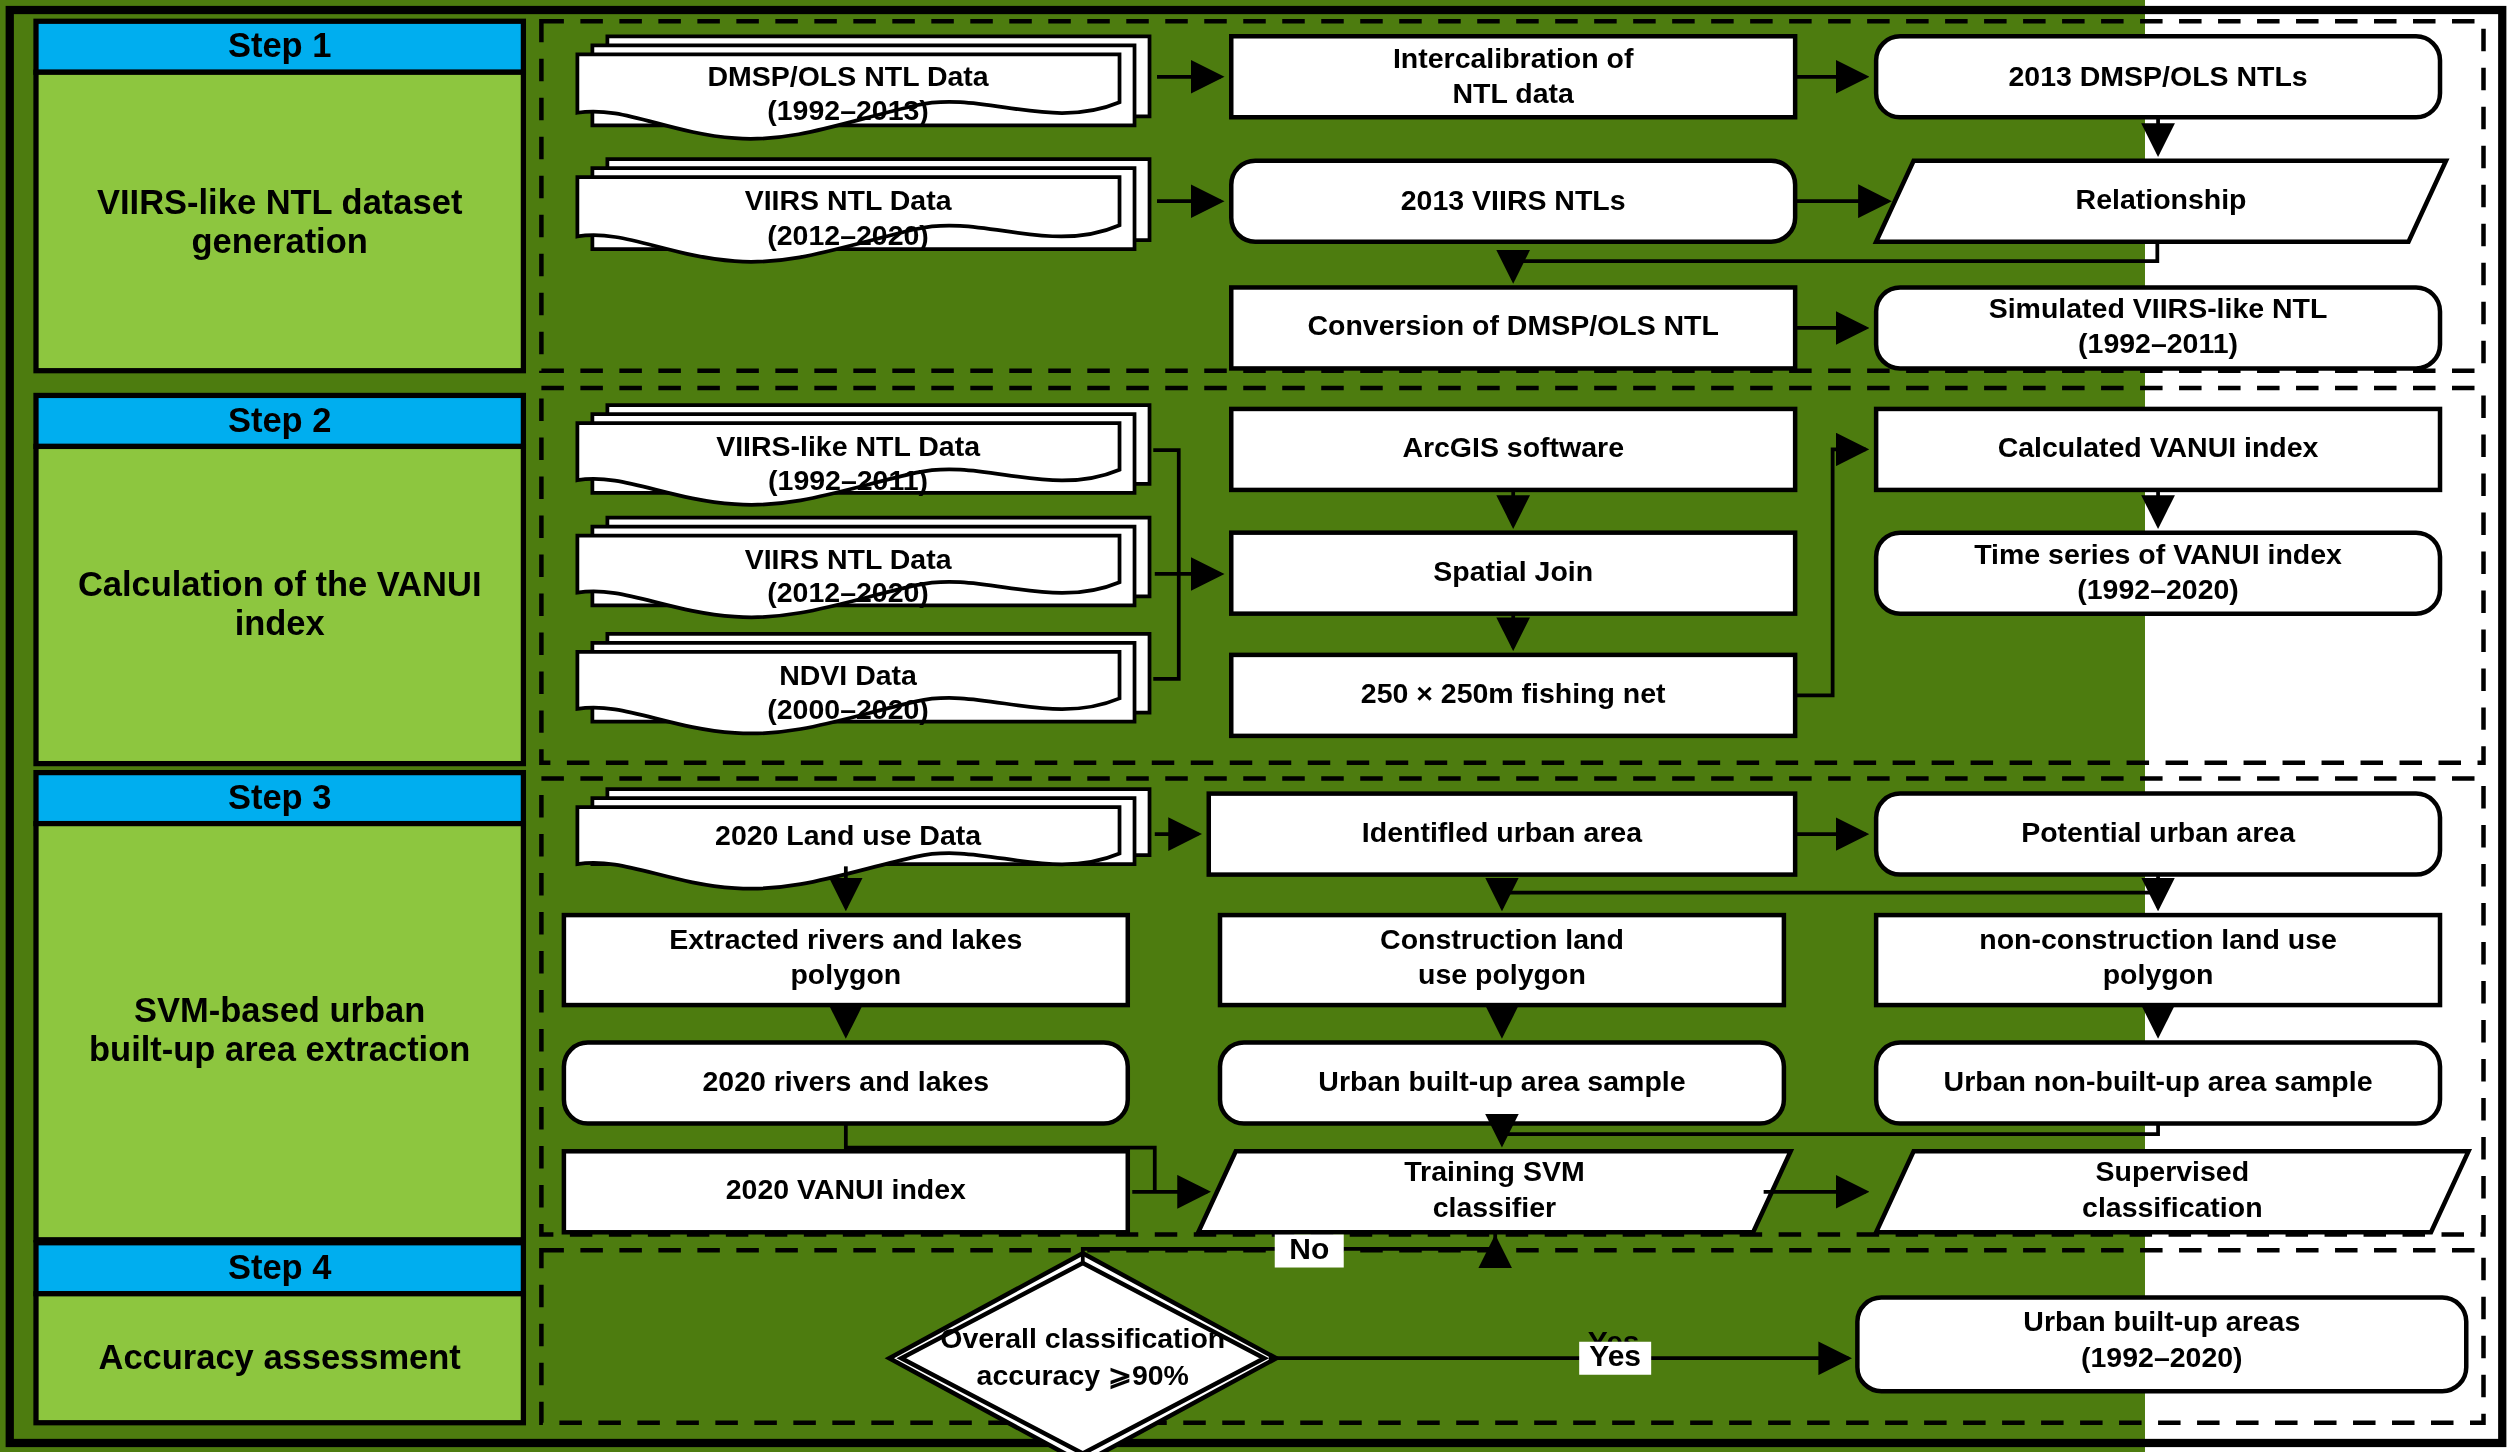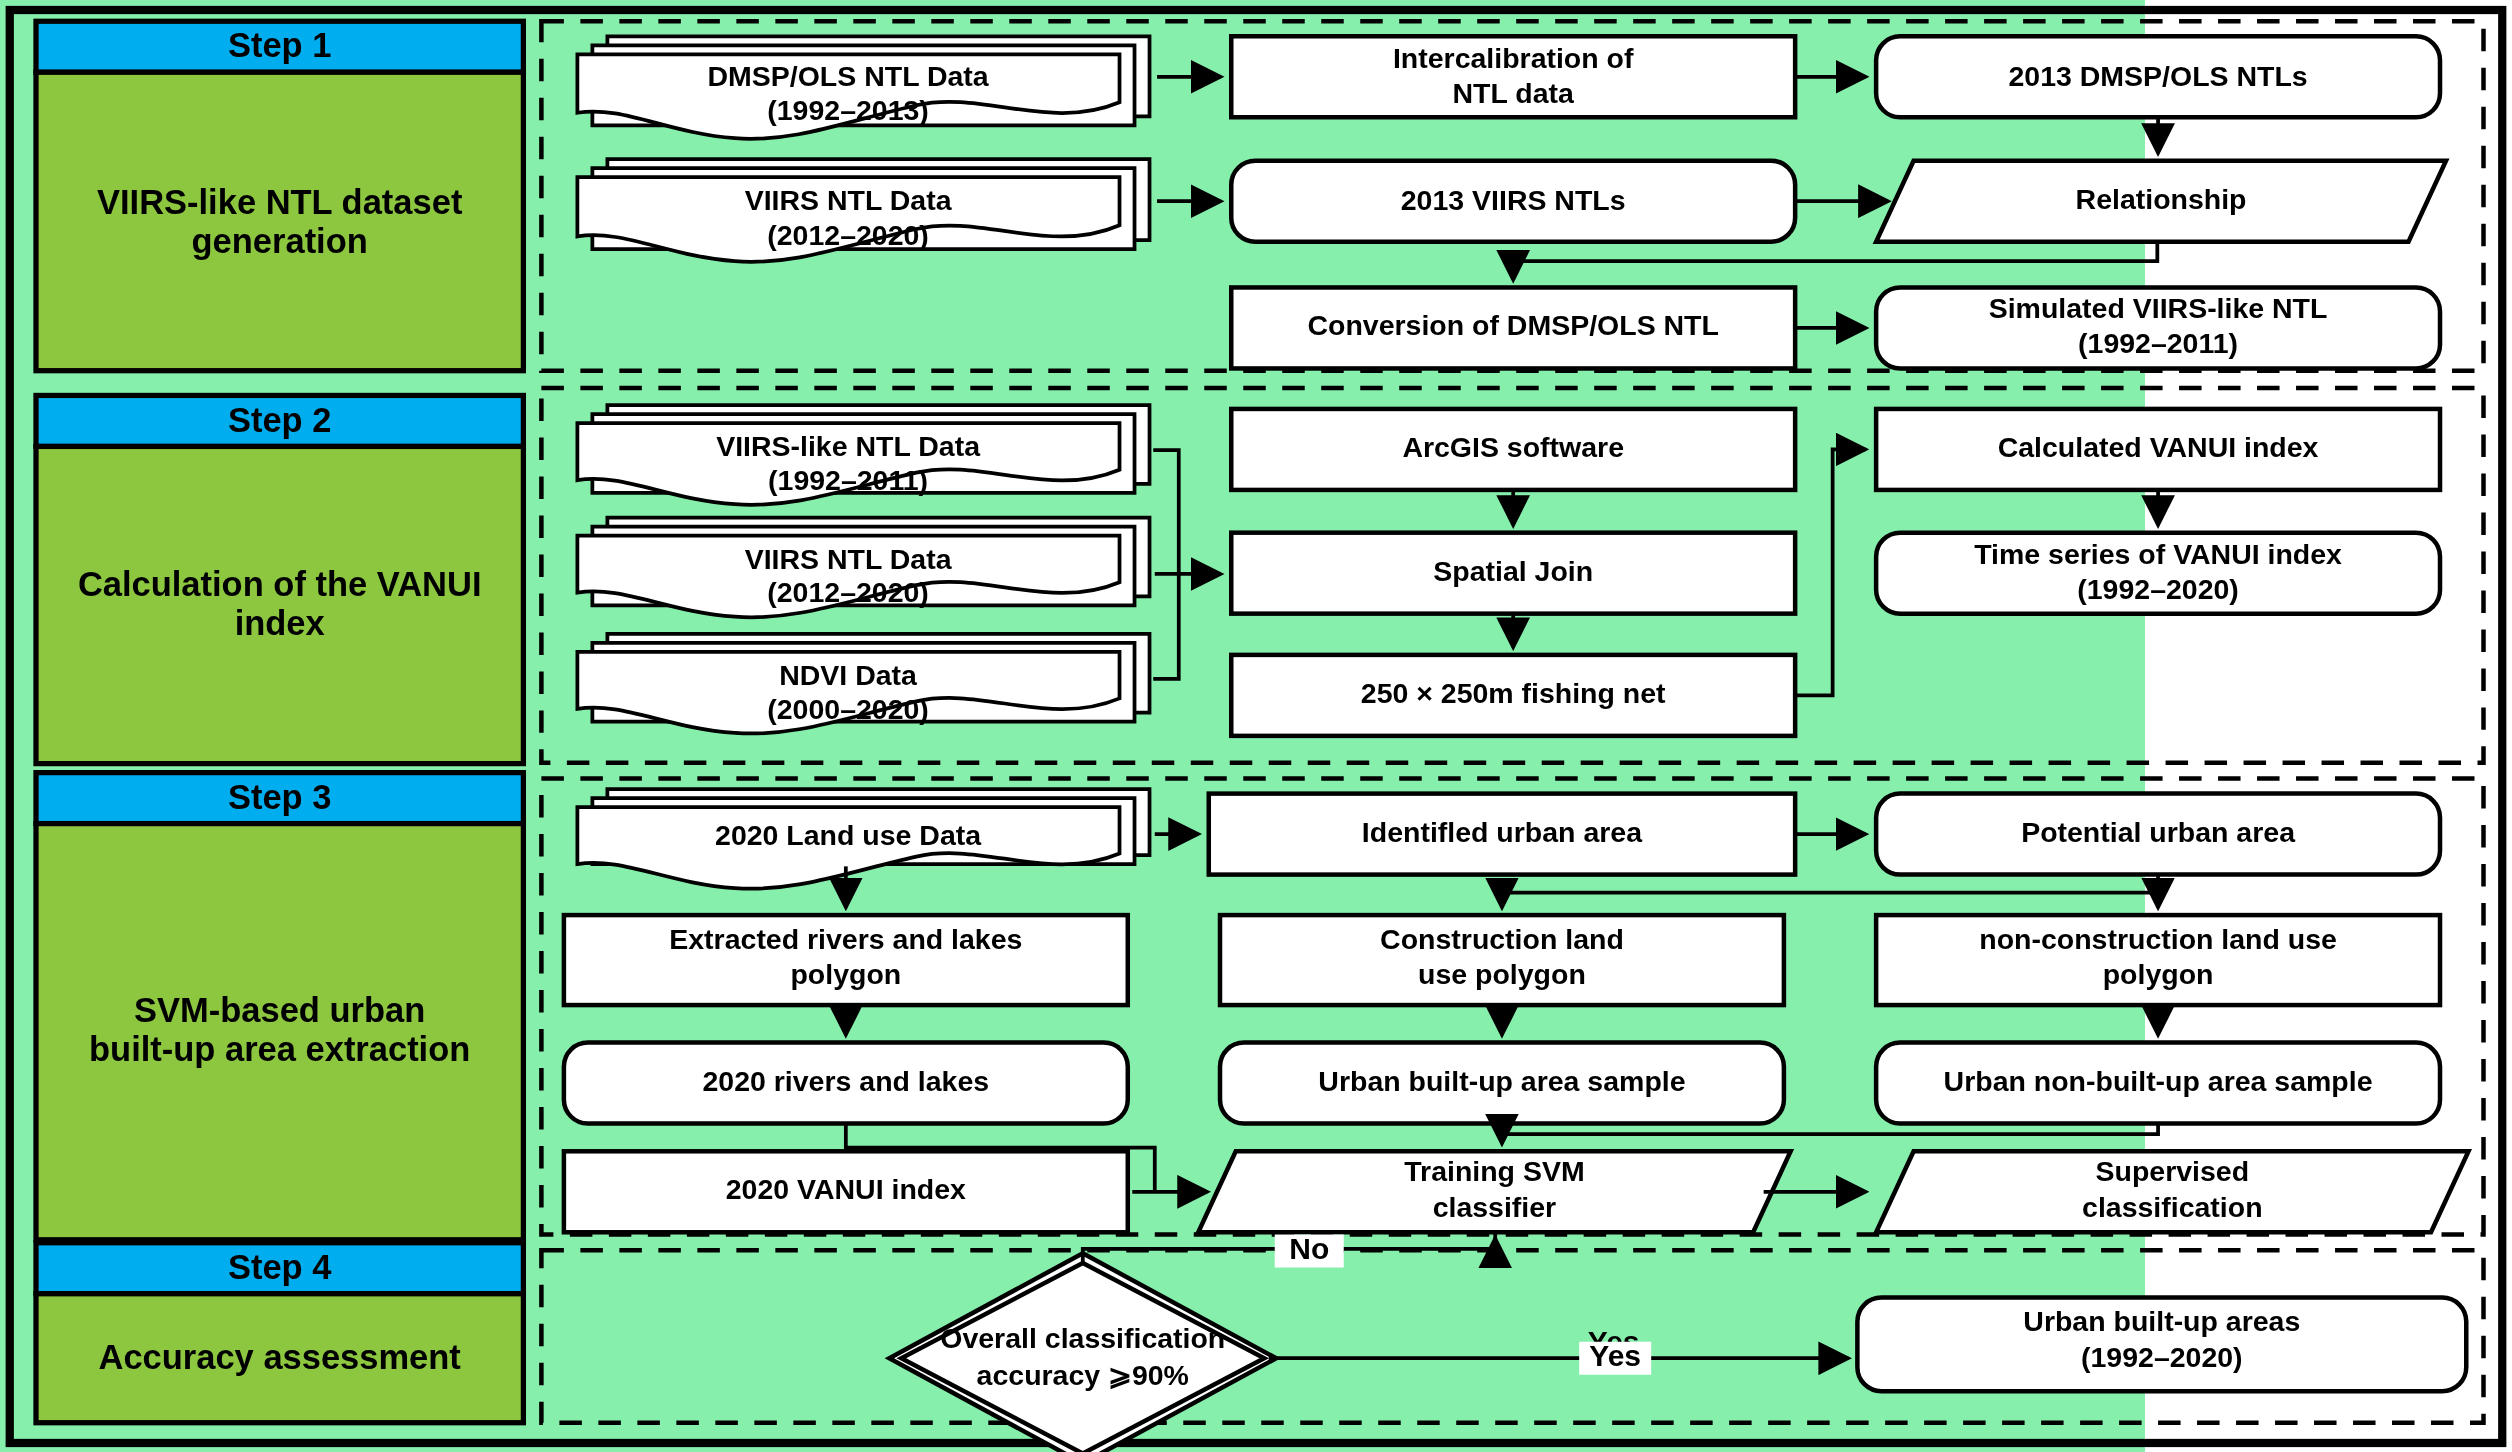--- a/index.html
+++ b/index.html
@@ -4,21 +4,21 @@
 <style>
   html, body {
     margin: 0;
     padding: 0;
     background: #ffffff;
   }
   #root {
     position: relative;
     width: 2145px;
     height: 1453px;
-    background: #86efac;
+    background: #4d7c0f;
     font-family: "Liberation Sans", sans-serif;
   }
   svg.flow {
     position: absolute;
     top: 0; left: 0;
     width: 2512px;
     height: 1453px;
   }
   .nodeText {
     font-family: "Liberation Sans", sans-serif;

